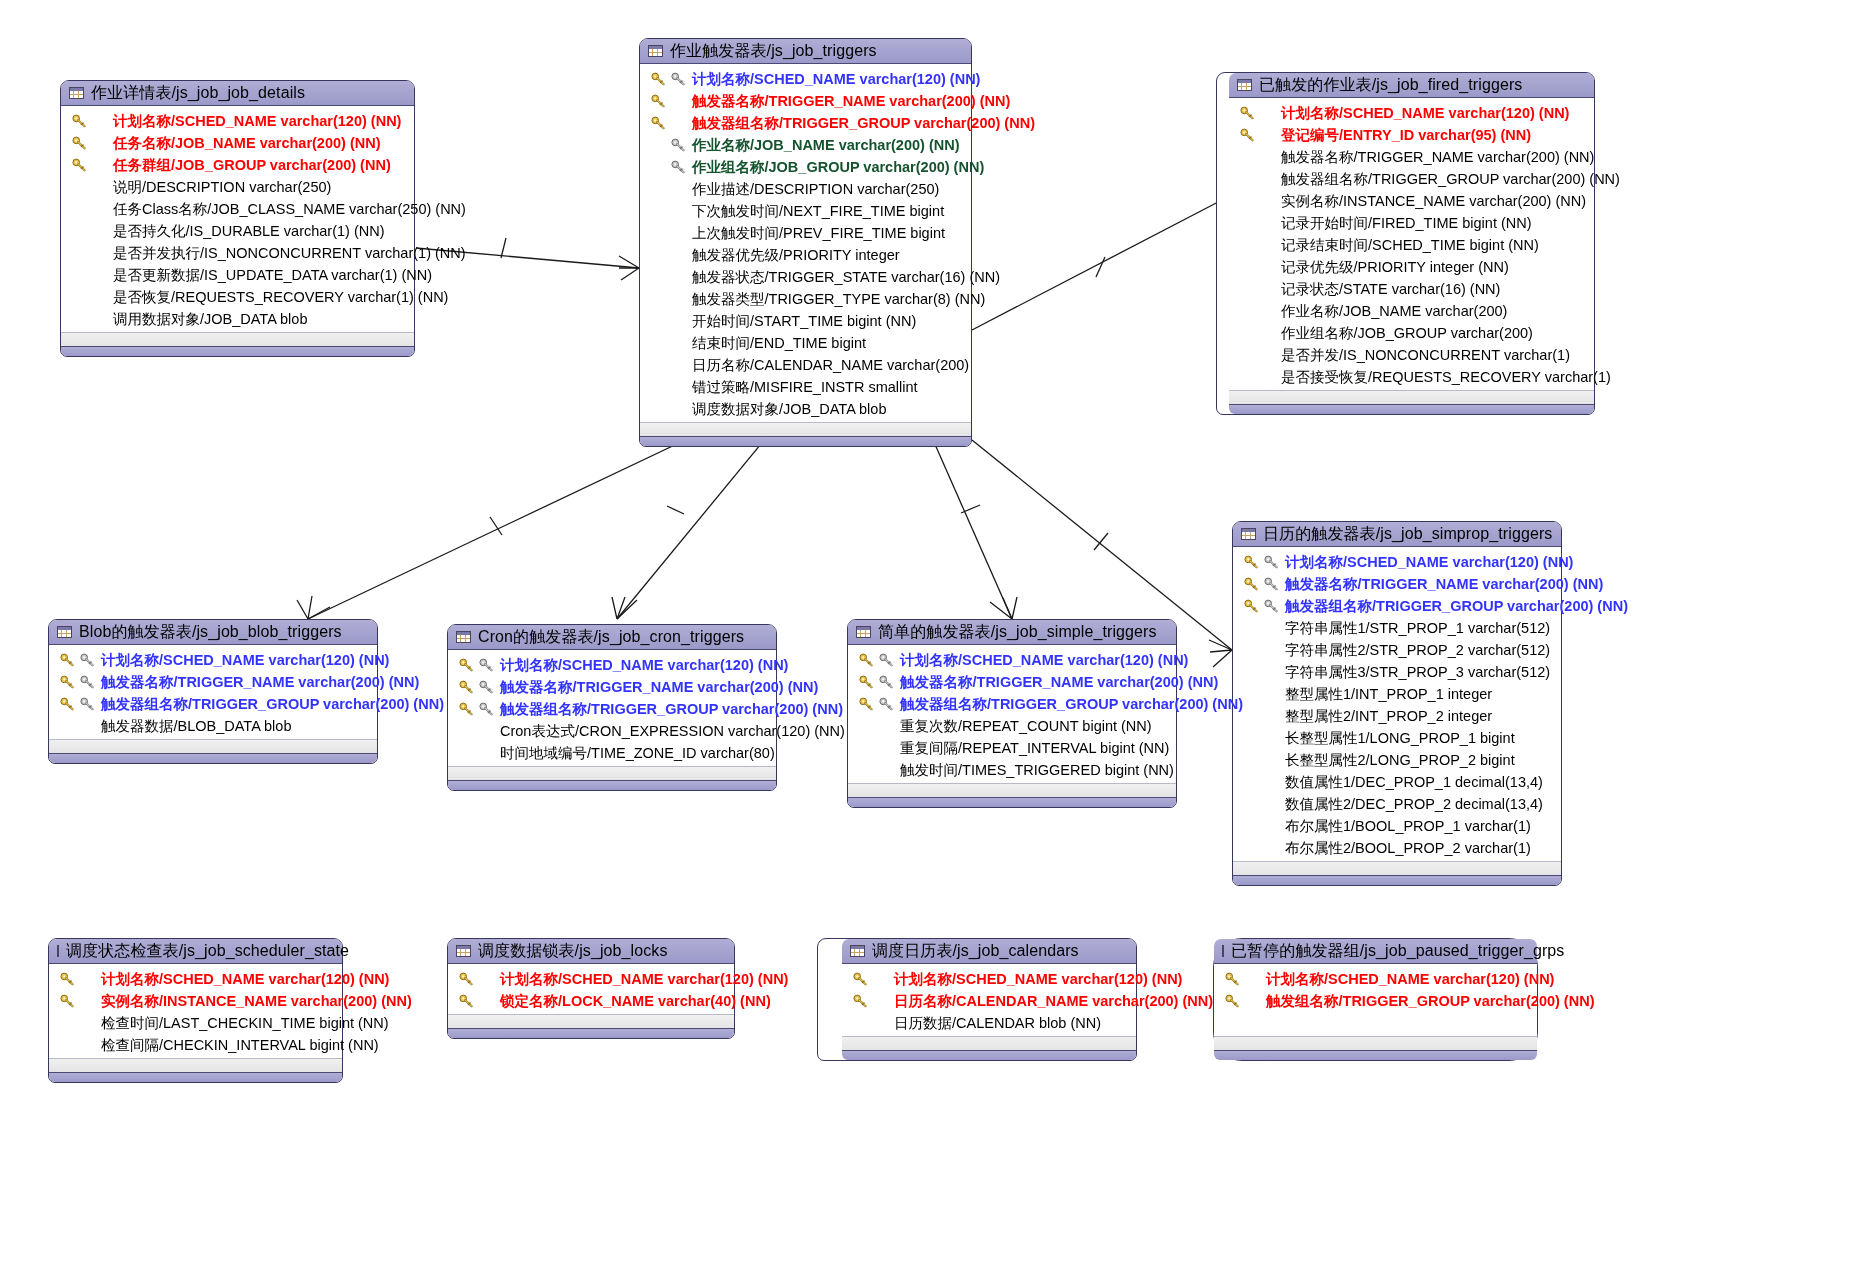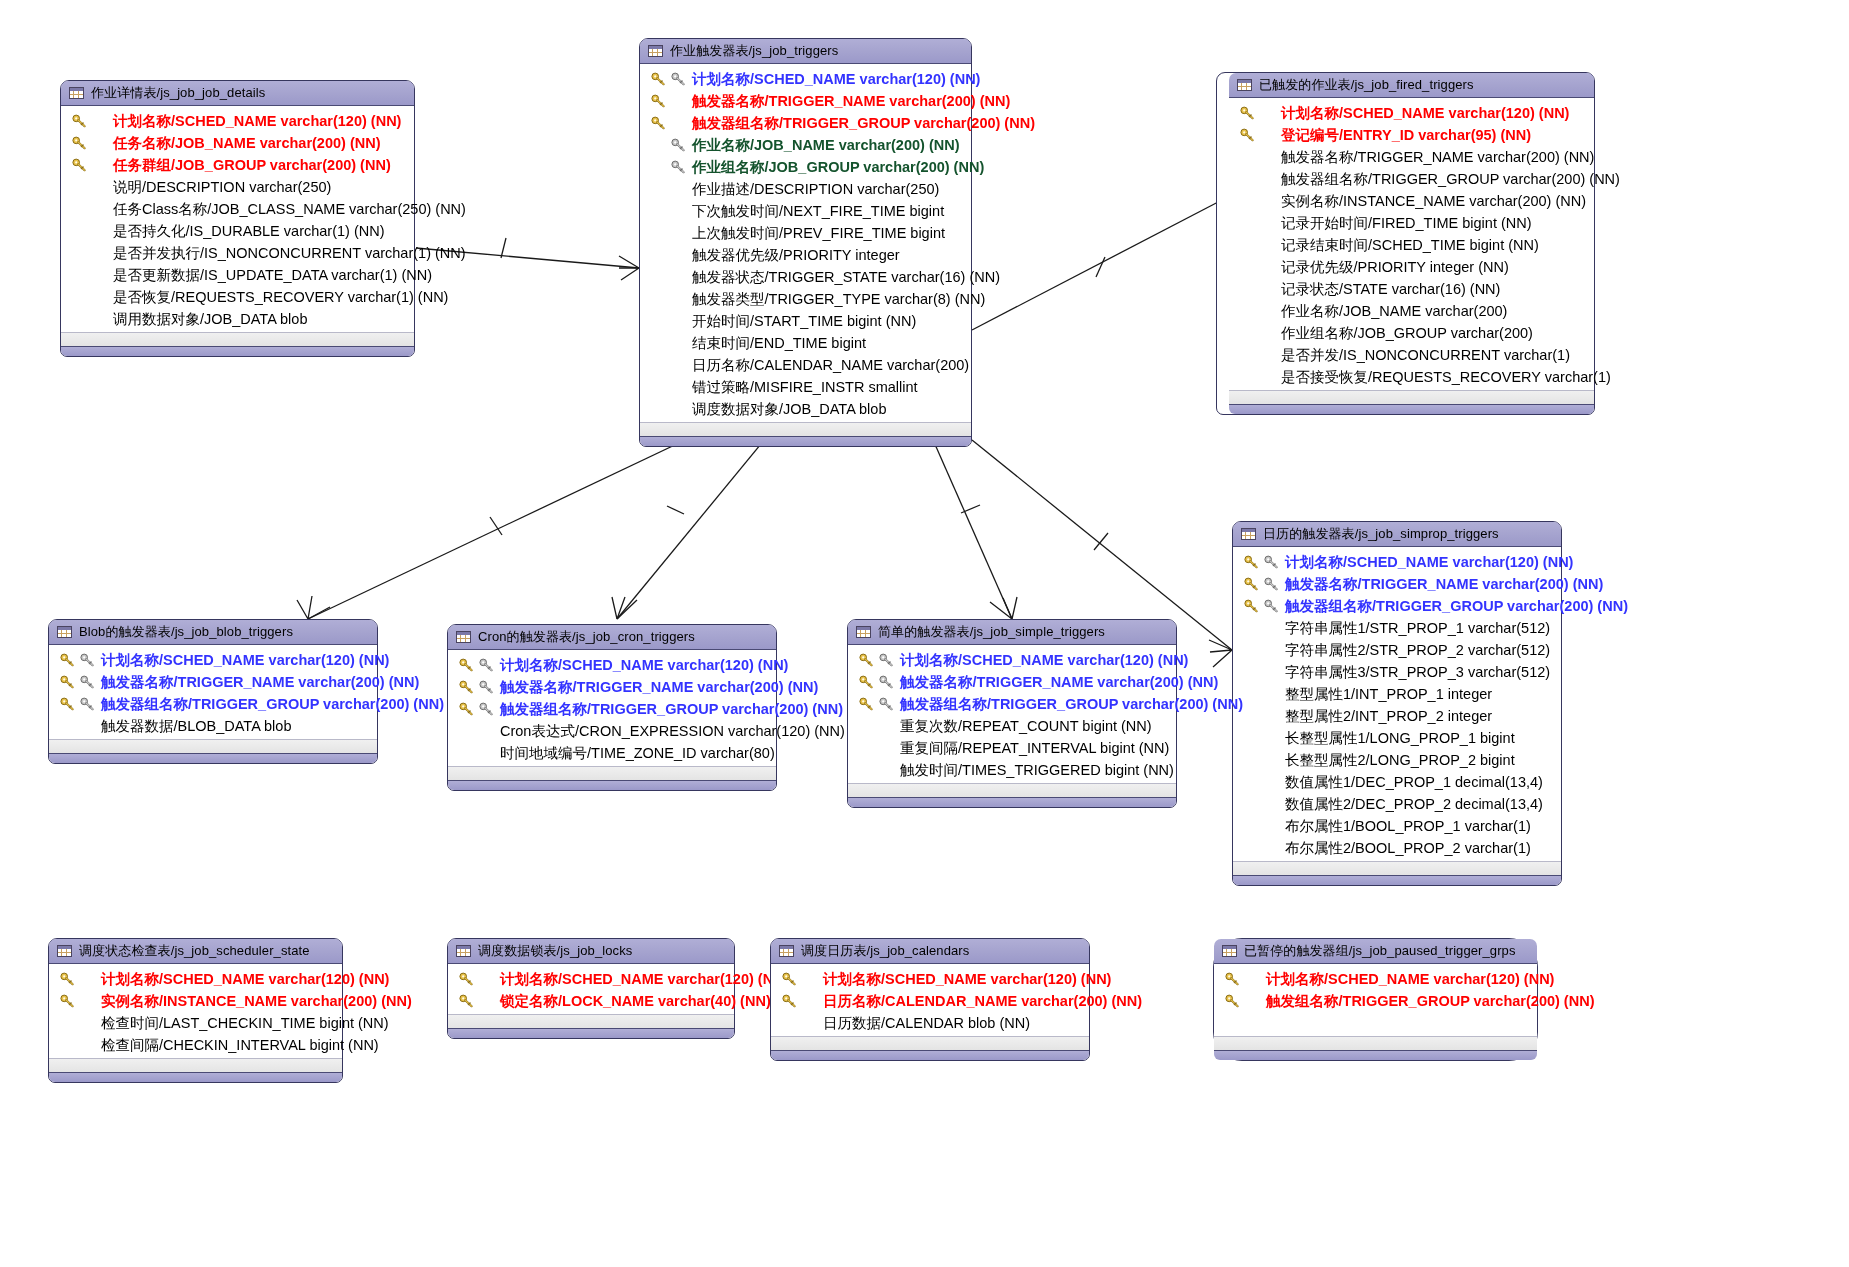--- a/index.html
+++ b/index.html
@@ -22,21 +22,21 @@
     background:linear-gradient(to bottom,#b0aed6 0%,#a6a4cf 48%,#9b99c9 100%);
     border-bottom:1px solid #4a4a74;
     border-radius:7px 7px 0 0;
     height:24px;
     display:flex;align-items:center;
     padding:0 8px;
     gap:7px;
     white-space:nowrap;
   }
   .ent-title{
-    font-size:13px;color:#000000;letter-spacing:0.1px;
+    font-size:16px;color:#000000;letter-spacing:0.1px;
   }
   .ent-body{
     padding:4px 0 2px 0;
     background:#ffffff;
   }
   .ent-footer{
     height:13px;
     background:linear-gradient(to bottom,#f0f0f0 0%,#e4e4e4 100%);
     border-top:1px solid #b9b9c9;
   }
@@ -875,21 +875,21 @@
               <path d="M9.4 10.6 L11.1 8.9" stroke="#8a6d16" stroke-width="1.4" stroke-linecap="round"></path>
             </svg>
           </span>
           <span class="keycell2"></span>
           <span class="attr-label c-red">锁定名称/LOCK_NAME varchar(40) (NN)</span>
         </div>
       </div>
       <div class="ent-footer"></div>
       <div class="ent-footer2"></div>
     </div>
-    <div class="entity" style="left: 770px; top: 938px; width: 320px;">
+    <div class="entity" style="left: 817px; top: 938px; width: 320px; padding-left: 24px;">
       <div class="ent-header">
         <span class="tbl-icon"></span>
         <span class="ent-title">调度日历表/js_job_calendars</span>
       </div>
       <div class="ent-body">
         <div class="attr">
           <span class="keycell">
             <svg width="15" height="14" viewBox="0 0 15 14" xmlns="http://www.w3.org/2000/svg">
               <circle cx="4.2" cy="4.4" r="3.3" fill="#e8c24a" stroke="#8a6d16" stroke-width="1"></circle>
               <circle cx="4.2" cy="4.4" r="1.1" fill="#fffbe8"></circle>

